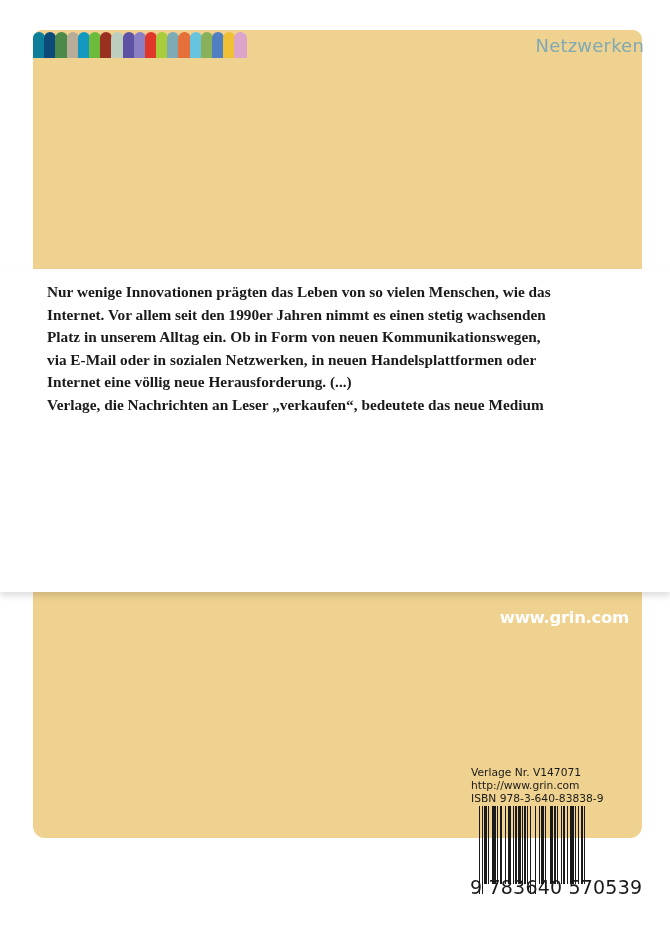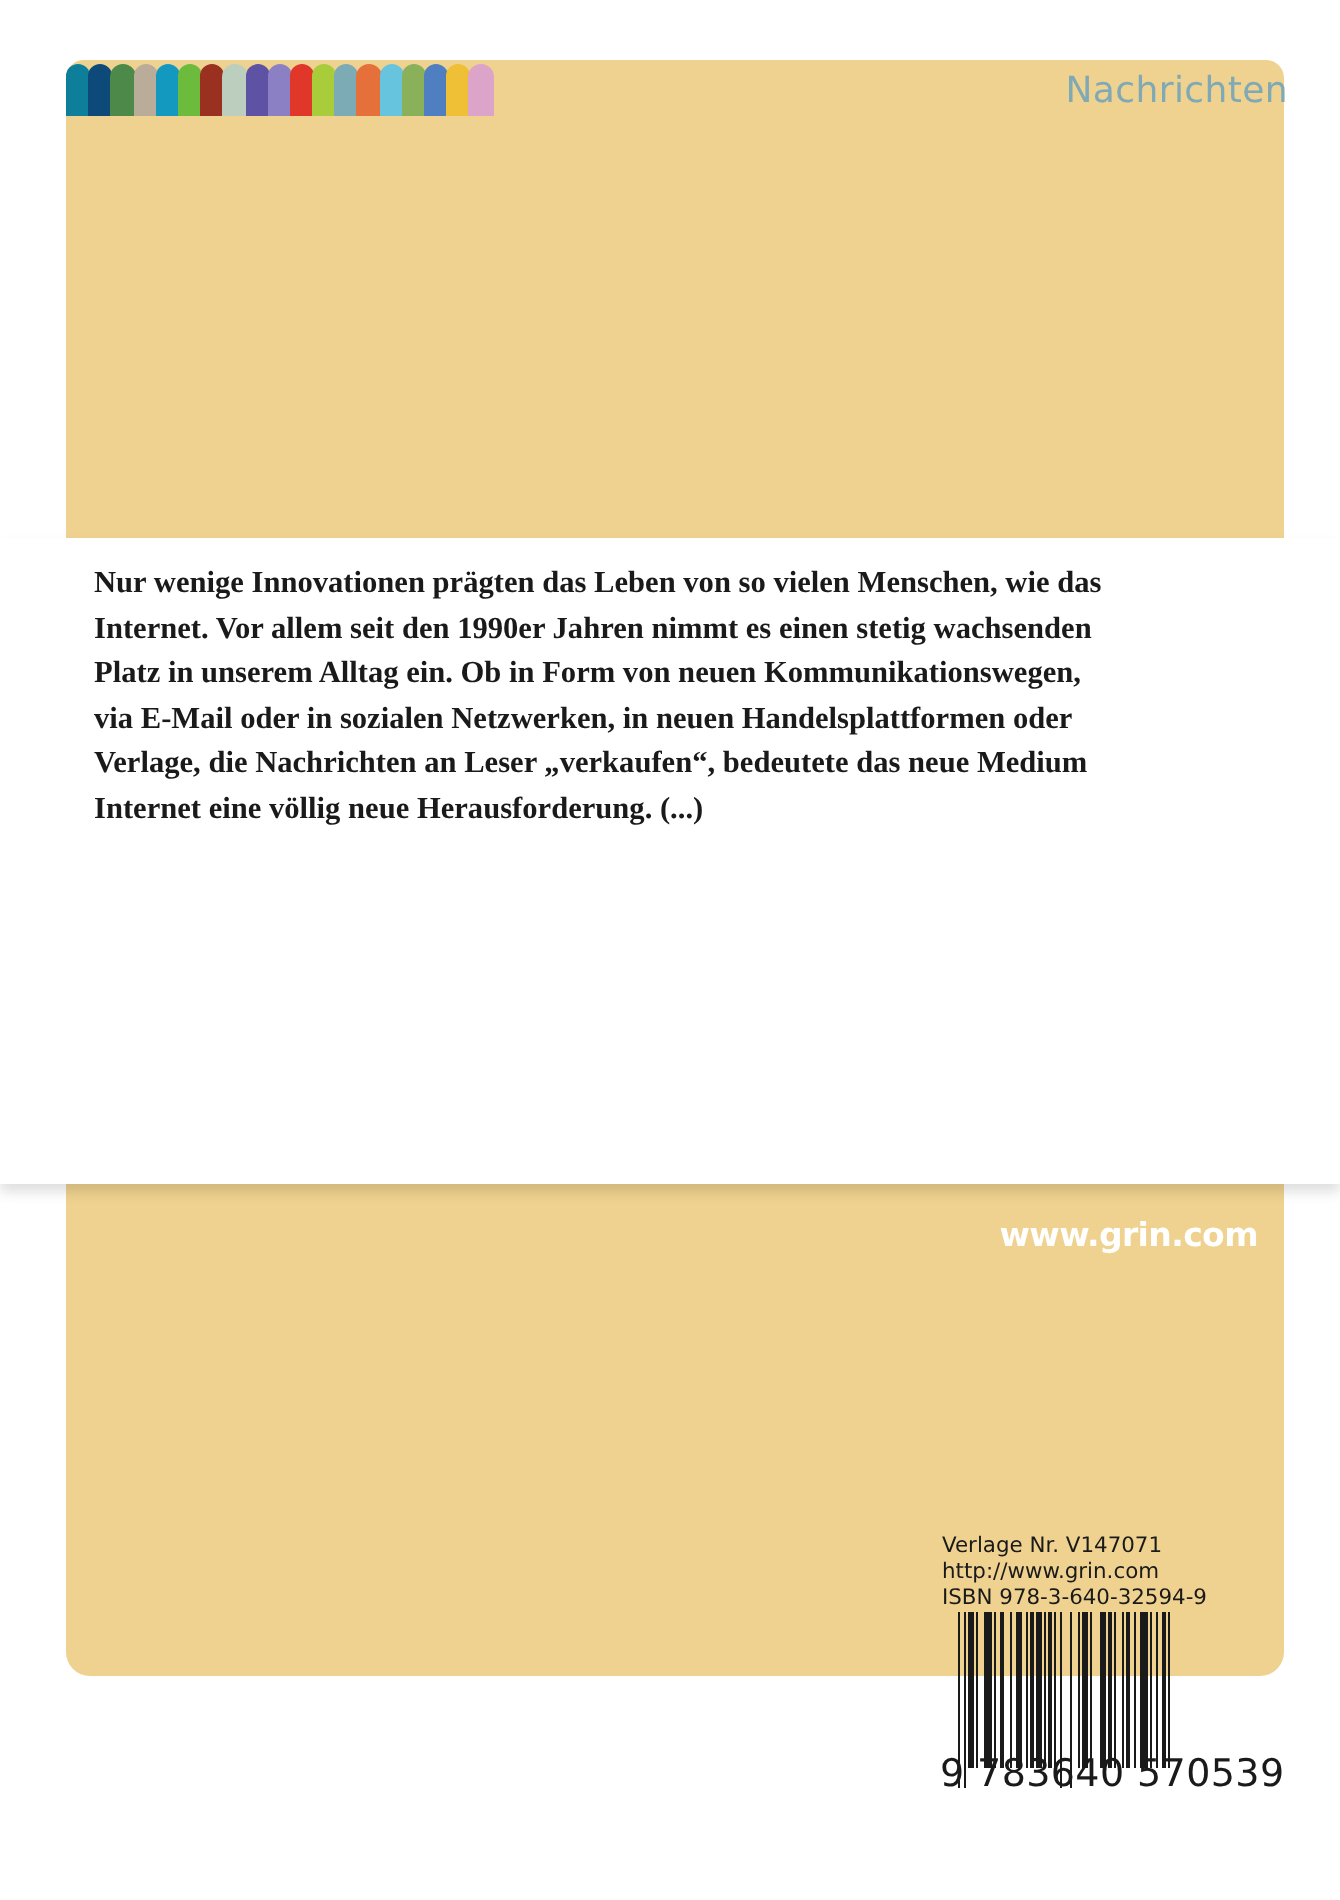--- a/index.html
+++ b/index.html
@@ -39,40 +39,40 @@
       <div class="tab" style="background: rgb(224, 55, 42);"></div>
       <div class="tab" style="background: rgb(169, 204, 58);"></div>
       <div class="tab" style="background: rgb(124, 170, 181);"></div>
       <div class="tab" style="background: rgb(230, 112, 58);"></div>
       <div class="tab" style="background: rgb(103, 196, 222);"></div>
       <div class="tab" style="background: rgb(138, 176, 90);"></div>
       <div class="tab" style="background: rgb(79, 127, 192);"></div>
       <div class="tab" style="background: rgb(239, 191, 53);"></div>
       <div class="tab" style="background: rgb(219, 164, 200);"></div>
     </div>
-  <div class="category">Nachrichten</div>
+  <div class="category">Netzwerken</div>
 </div>
 
 <div class="white-band"></div>
 
 <p class="blurb">
   <span>Nur wenige Innovationen prägten das Leben von so vielen Menschen, wie das</span>
   <span>Internet. Vor allem seit den 1990er Jahren nimmt es einen stetig wachsenden</span>
   <span>Platz in unserem Alltag ein. Ob in Form von neuen Kommunikationswegen,</span>
   <span>via E-Mail oder in sozialen Netzwerken, in neuen Handelsplattformen oder</span>
+  <span>Internet eine völlig neue Herausforderung. (...)</span>
   <span>Verlage, die Nachrichten an Leser „verkaufen“, bedeutete das neue Medium</span>
-  <span>Internet eine völlig neue Herausforderung. (...)</span>
 </p>
 
 <div class="panel bottom-panel">
   <div class="site">www.grin.com</div>
   <div class="meta">
     <div>Verlage Nr. V147071</div>
     <div>http://www.grin.com</div>
-    <div>ISBN 978-3-640-32594-9</div>
+    <div>ISBN 978-3-640-83838-9</div>
   </div>
   <div class="barcode" id="barcode">
       <div class="bar guard" style="width: 1.3px;"></div>
       <div style="width: 1.3px;"></div>
       <div class="bar guard" style="width: 1.3px;"></div>
       <div style="width: 1.3px;"></div>
       <div class="bar" style="width: 2.6px;"></div>
       <div style="width: 1.3px;"></div>
       <div class="bar" style="width: 1.3px;"></div>
       <div style="width: 2.6px;"></div>

